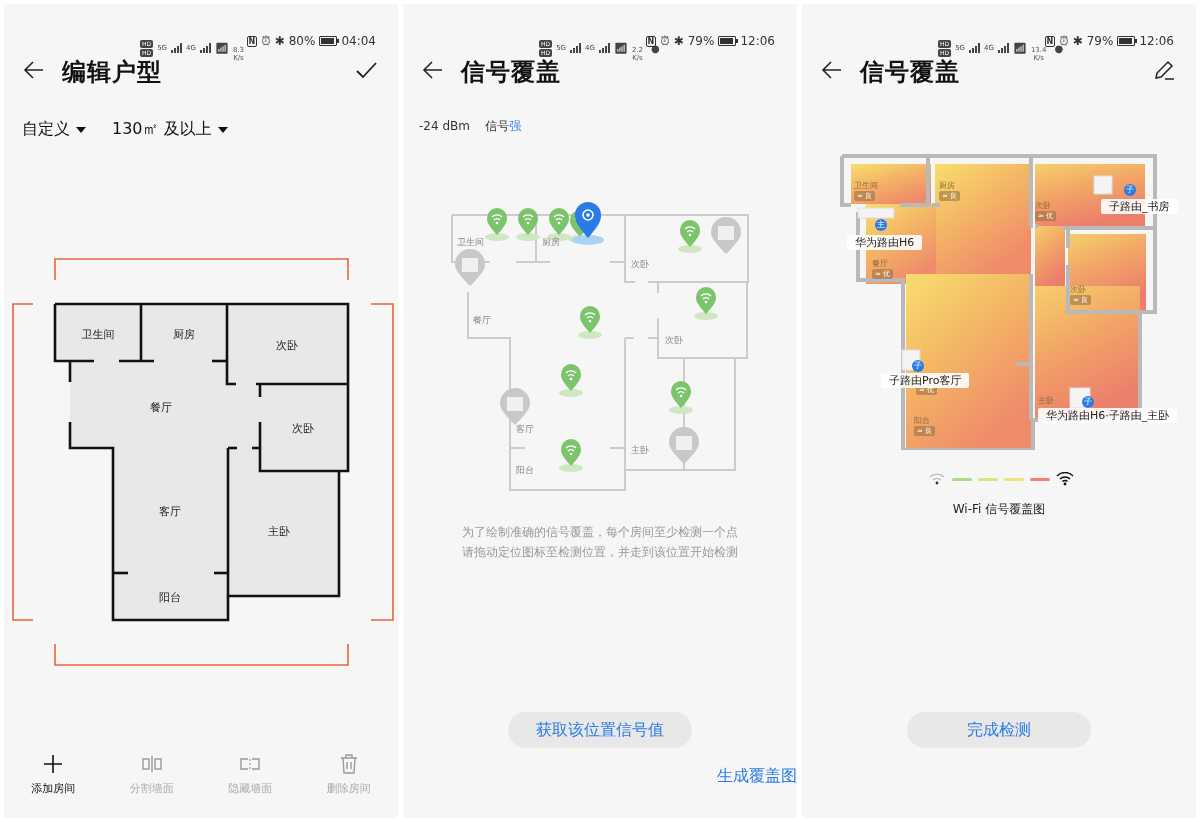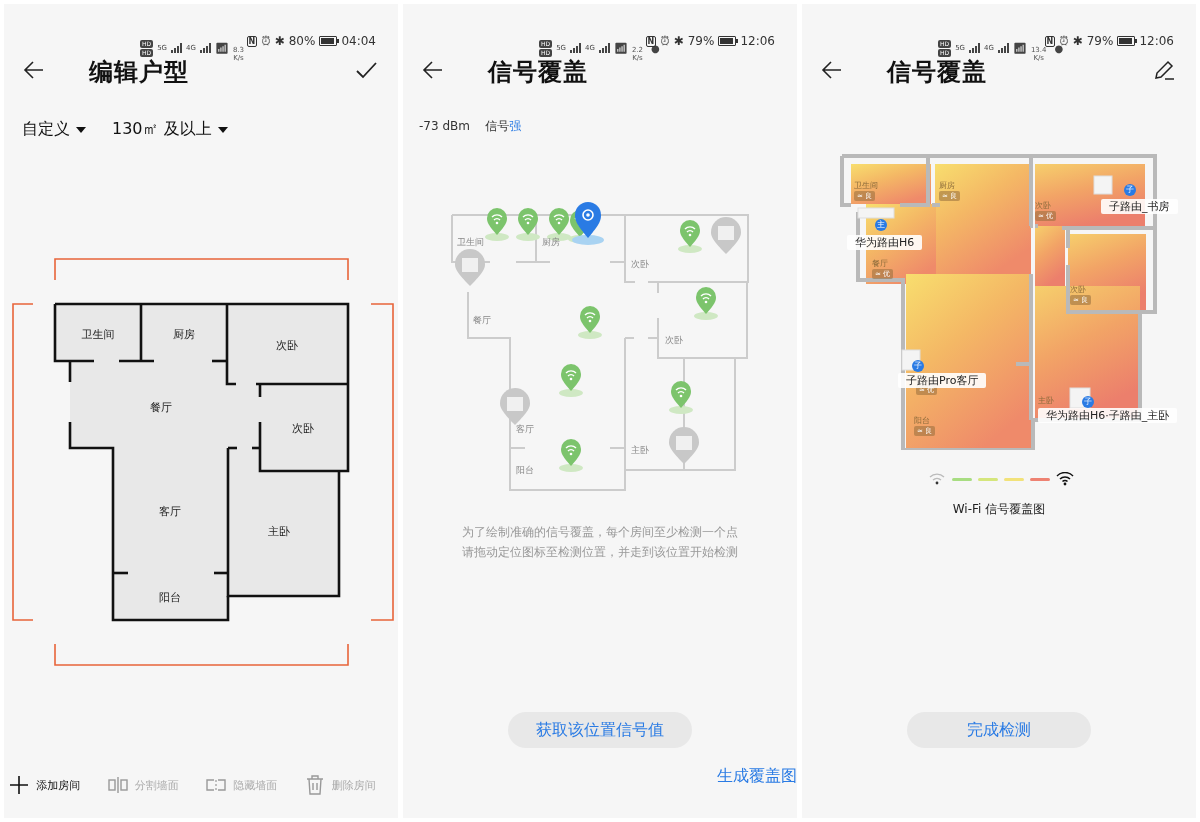--- a/index.html
+++ b/index.html
@@ -14,29 +14,29 @@
   .bars{display:inline-flex;align-items:flex-end;gap:1px;height:10px;}
   .bars i{display:block;width:2px;background:#444;}
   .speed{display:flex;flex-direction:column;font-size:7px;line-height:8px;text-align:center;color:#555;margin-top:12px;}
   .status .right{position:absolute;right:22px;top:2px;display:flex;align-items:center;gap:4px;font-size:12px;color:#333;}
   .batt{display:inline-block;width:16px;height:8px;border:1px solid #333;border-radius:1px;position:relative;}
   .batt::before{content:"";position:absolute;left:1px;top:1px;bottom:1px;width:78%;background:#333;}
   .batt::after{content:"";position:absolute;right:-3px;top:2px;width:2px;height:4px;background:#333;}
   .nfc{display:inline-block;border:1.2px solid #333;border-radius:2px;font-size:8px;line-height:9px;padding:0 1px;font-weight:bold;}
   .header{position:absolute;top:50px;left:0;right:0;height:40px;}
   .back{position:absolute;left:18px;top:4px;width:24px;height:24px;cursor:pointer;}
-  .title{position:absolute;left:58px;top:2px;font-size:24px;font-weight:bold;color:#111;letter-spacing:1px;margin-left:27px;}
+  .title{position:absolute;left:58px;top:2px;font-size:24px;font-weight:bold;color:#111;letter-spacing:1px;}
   .hdr-action{position:absolute;right:20px;top:4px;width:24px;height:24px;cursor:pointer;}
   
   .dropdowns{position:absolute;top:115px;left:18px;display:flex;gap:26px;font-size:16px;color:#111;}
   .dd{display:flex;align-items:center;gap:6px;cursor:pointer;}
   .caret{width:0;height:0;border-left:5px solid transparent;border-right:5px solid transparent;border-top:6px solid #111;}
   .room-lbl{position:absolute;font-size:11px;color:#222;transform:translate(-50%,-50%);white-space:nowrap;}
   .toolbar{position:absolute;bottom:22px;left:0;right:0;display:flex;justify-content:space-around;}
-  .tool{display:flex;flex-direction:row;align-items:center;gap:6px;width:90px;cursor:pointer;}
+  .tool{display:flex;flex-direction:column;align-items:center;gap:6px;width:90px;cursor:pointer;}
   .tool .lbl{font-size:11px;}
   .tool.active .lbl{color:#111;} .tool.dis .lbl{color:#aaa;}
   
   .dbm{position:absolute;top:114px;left:16px;font-size:12px;color:#333;}
   .dbm .strong{color:#2a7be4;}
   .hint{position:absolute;top:518px;left:0;right:0;text-align:center;font-size:12px;color:#999;line-height:20px;}
   .pill{position:absolute;left:50%;transform:translateX(-50%);width:184px;height:36px;border-radius:18px;background:#e8e8e8;
         color:#2a7be4;font-size:16px;display:flex;align-items:center;justify-content:center;cursor:pointer;}
   .link{position:absolute;left:17px;right:0;text-align:right;color:#2a7be4;font-size:16px;cursor:pointer;}
   .lbl2{position:absolute;font-size:9px;color:#888;white-space:nowrap;}
@@ -225,21 +225,21 @@
       <span>12:06</span>
     </div>
   </div>
   <div class="header">
     <svg class="back" viewBox="0 0 24 24">
         <path d="M21 12H4M11 4l-8 8 8 8" fill="none" stroke="#222" stroke-width="1.6"></path>
       </svg>
     <div class="title">信号覆盖</div>
   </div>
   <div class="dbm">
-    <span>-73 dBm</span>&nbsp;&nbsp;&nbsp;
+    <span>-24 dBm</span>&nbsp;&nbsp;&nbsp;
     <span>信号</span><span class="strong">强</span>
   </div>
 
   <svg style="position:absolute;left:37px;top:196px;" width="320" height="300" viewBox="0 0 320 300">
     <defs>
       <g id="gpin">
         <ellipse cx="0" cy="12" rx="12" ry="4" fill="#cfe8c3"></ellipse>
         <path d="M0 10C-9 0 -10 -3 -10 -7A10 10 0 0 1 10 -7C10 -3 9 0 0 10Z" fill="#7cc46c"></path>
         <path d="M-5 -8A7 7 0 0 1 5 -8M-3 -5A4 4 0 0 1 3 -5" stroke="#fff" stroke-width="1.4" fill="none"></path>
         <circle cx="0" cy="-2" r="1.3" fill="#fff"></circle>
@@ -397,21 +397,21 @@
   <div class="chip" style="left:114px;top:381px;">≈ <span>优</span></div>
   <div class="lbl3" style="left:236px;top:391px;">主卧</div>
   <div class="lbl3" style="left:112px;top:411px;">阳台</div>
   <div class="chip" style="left:112px;top:422px;">≈ <span>良</span></div>
 
   <div class="badge" style="left:73px;top:215px;">主</div>
   <div class="rtag" style="left:45px;top:231px;">华为路由H6</div>
   <div class="badge" style="left:322px;top:180px;">子</div>
   <div class="rtag" style="left:299px;top:195px;">子路由_书房</div>
   <div class="badge" style="left:110px;top:356px;">子</div>
-  <div class="rtag" style="left:96px;top:369px;">子路由Pro客厅</div>
+  <div class="rtag" style="left:79px;top:369px;">子路由Pro客厅</div>
   <div class="badge" style="left:280px;top:392px;">子</div>
   <div class="rtag" style="left:236px;top:404px;">华为路由H6·子路由_主卧</div>
 
   <div class="legend">
     <svg width="18" height="14" viewBox="0 0 18 14">
         <path d="M2 5A10 10 0 0 1 16 5M5 8A6 6 0 0 1 13 8" stroke="#bbb" stroke-width="1.3" fill="none"></path>
         <circle cx="9" cy="11" r="1.4" fill="#333"></circle>
       </svg>
     <span class="seg" style="background:#a8dd82;"></span>
     <span class="seg" style="background:#d5e67c;"></span>

